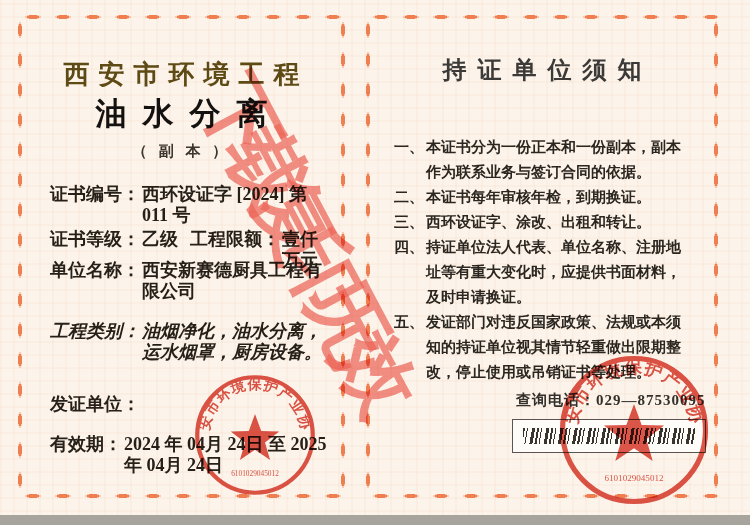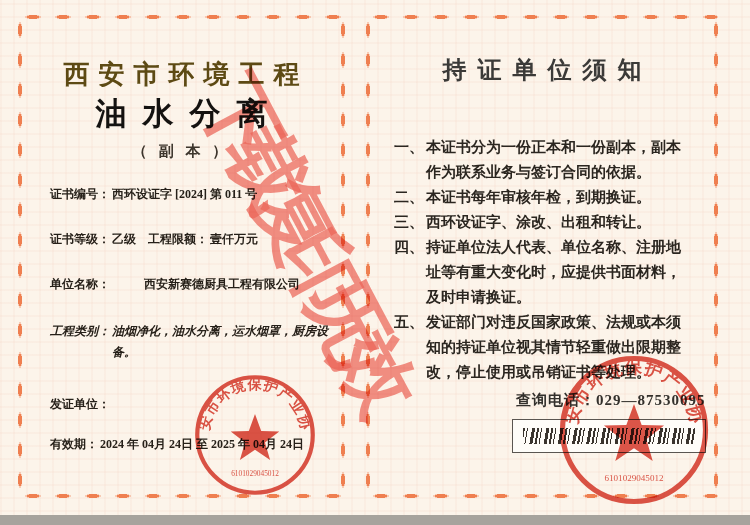--- a/index.html
+++ b/index.html
@@ -30,25 +30,25 @@
   
   .cert-title1{position:absolute;left:0;width:100%;top:44px;text-align:center;
     font-family:"Liberation Sans","DejaVu Sans",sans-serif;font-weight:700;
     font-size:26px;letter-spacing:9px;color:#5d4a14;white-space:nowrap;text-indent:9px;}
   .cert-title2{position:absolute;left:0;width:100%;top:80px;text-align:center;
     font-family:"Liberation Sans","DejaVu Sans",sans-serif;font-weight:700;
     font-size:31px;letter-spacing:16px;color:#141210;white-space:nowrap;text-indent:16px;}
   .cert-copy{position:absolute;left:0;width:100%;top:129px;text-align:center;
     font-size:15px;letter-spacing:4px;color:#3c352c;font-weight:700;}
   .field{position:absolute;left:34px;width:282px;display:flex;
-    font-size:12px;font-weight:700;color:#262019;line-height:21px;}
+    font-size:18px;font-weight:700;color:#262019;line-height:21px;}
   .field .lab{flex:0 0 auto;white-space:nowrap;}
   .field .val{flex:1 1 auto;margin-left:2px;}
   .field .lab2{margin-left:12px;white-space:nowrap;}
-  .f1{top:171px;} .f2{top:216px;} .f3{top:261px;gap:32px;} .f4{top:308px;font-style:italic;} .f5{top:381px;flex-direction:column;} .f6{top:421px;}
+  .f1{top:171px;} .f2{top:216px;} .f3{top:247px;} .f4{top:308px;font-style:italic;} .f5{top:381px;flex-direction:column;} .f6{top:421px;}
 
   
   .notice-title{position:absolute;left:0;width:100%;top:41px;text-align:center;
     font-size:24px;font-weight:700;letter-spacing:11px;color:#3b3a38;white-space:nowrap;text-indent:11px;}
   .notes{position:absolute;left:30px;top:122px;width:300px;}
   .note{display:flex;font-size:15px;font-weight:700;color:#2b2620;line-height:25px;}
   .note .num{flex:0 0 32px;}
   .note .txt{flex:1 1 auto;}
   .phone{position:absolute;left:152px;top:378px;font-size:15px;font-weight:700;color:#33302c;letter-spacing:1px;}
   .barcode-box{position:absolute;left:148px;top:406px;width:192px;height:32px;

